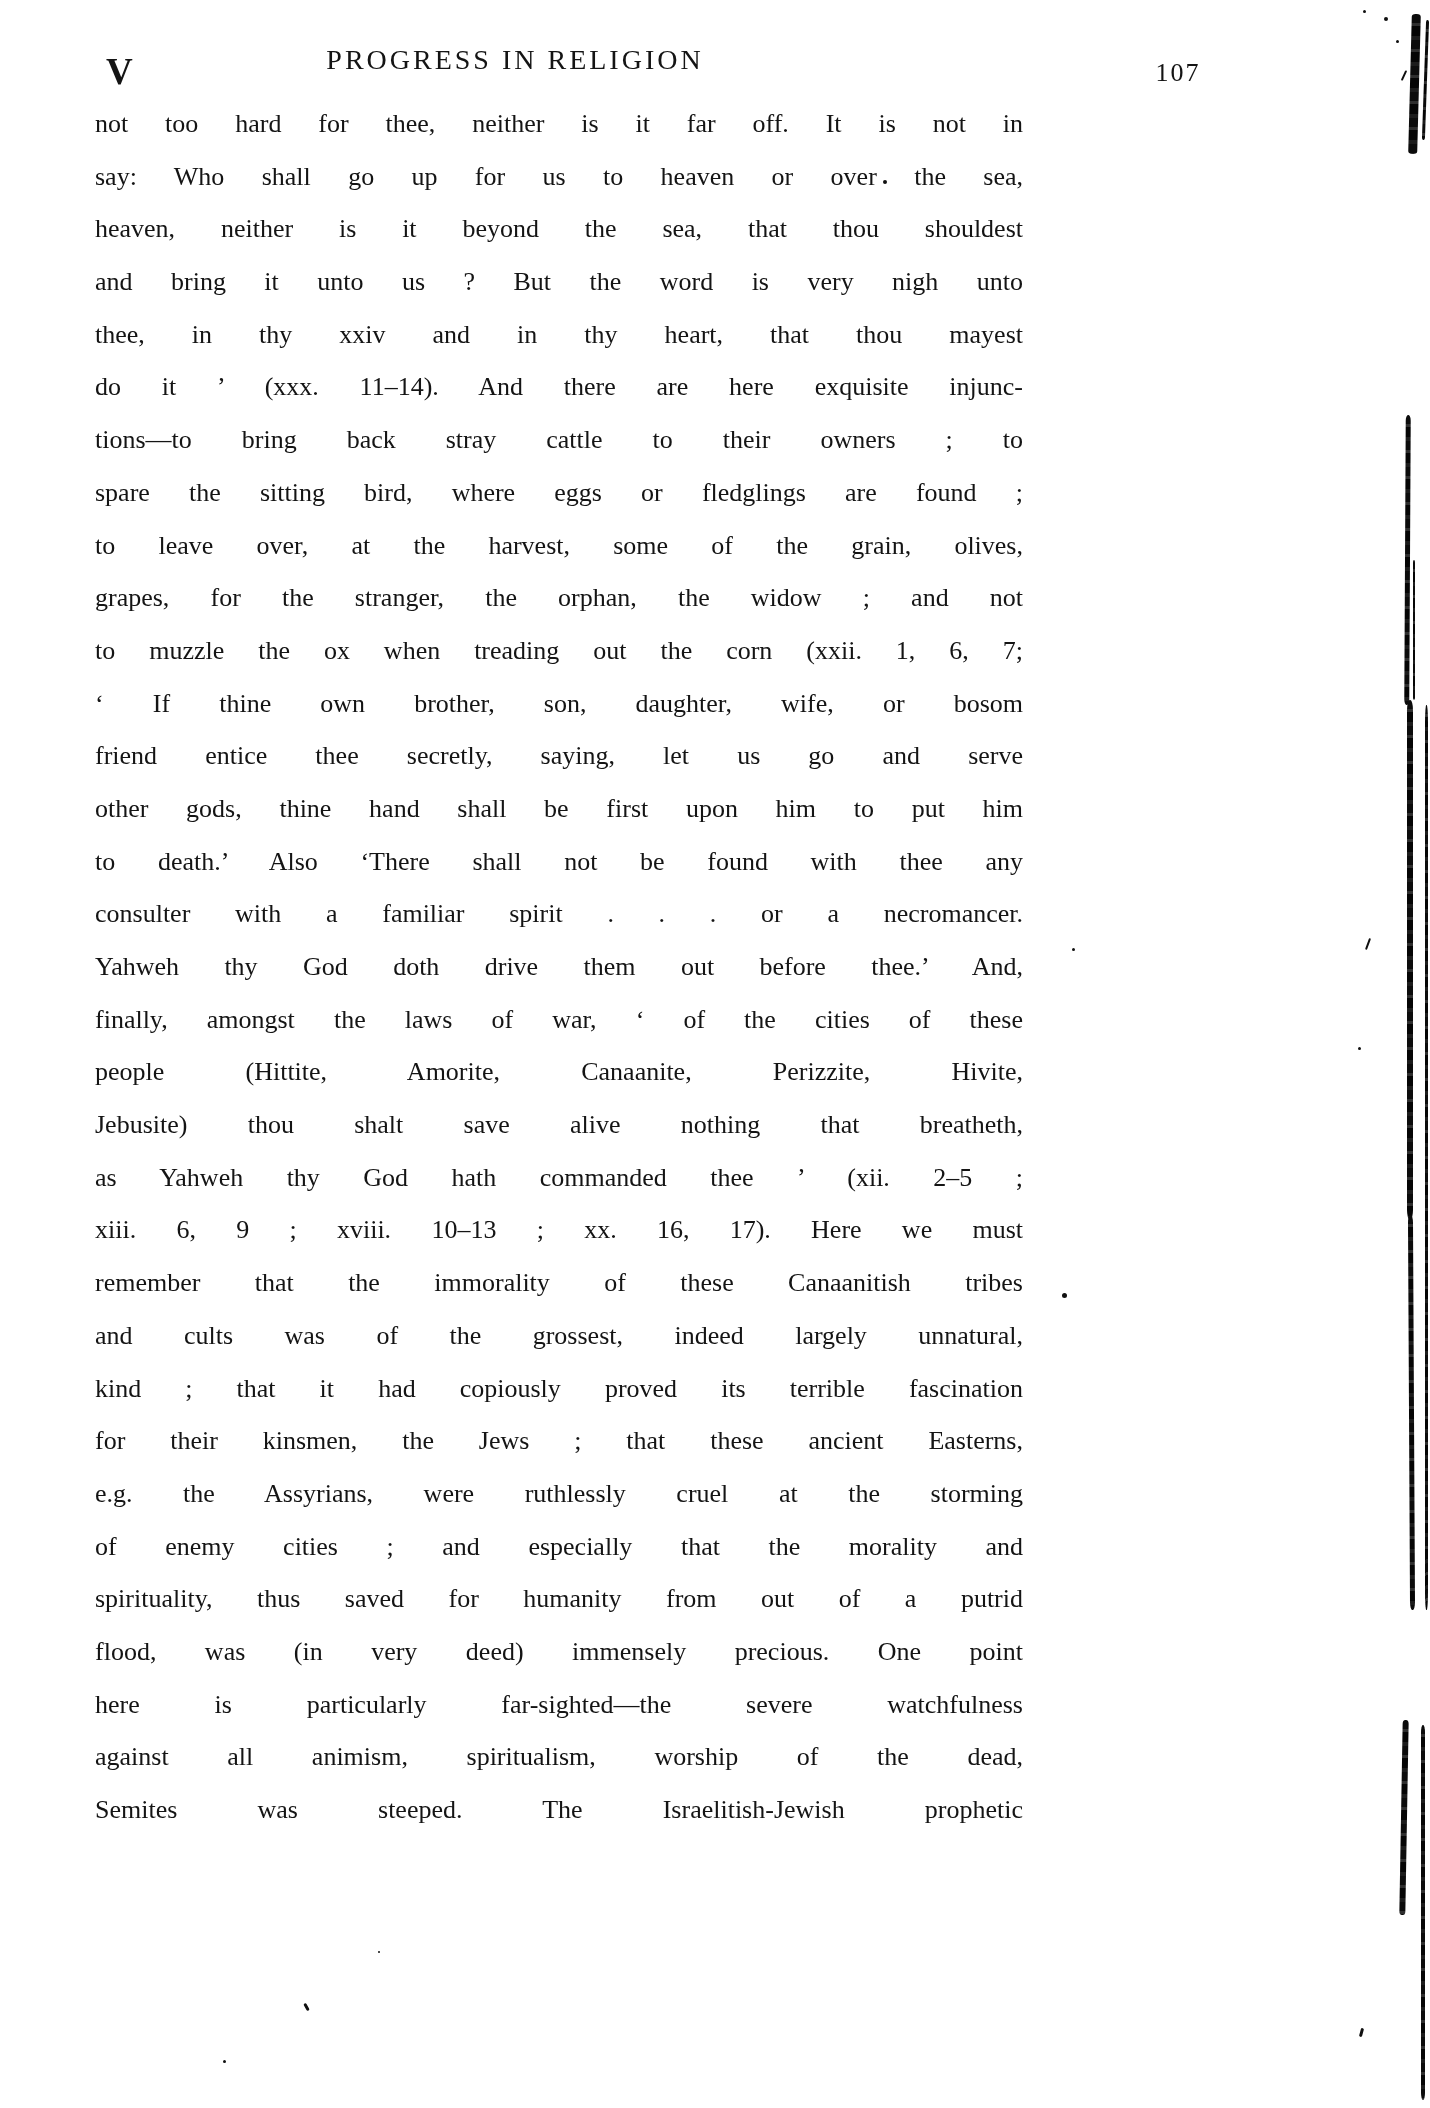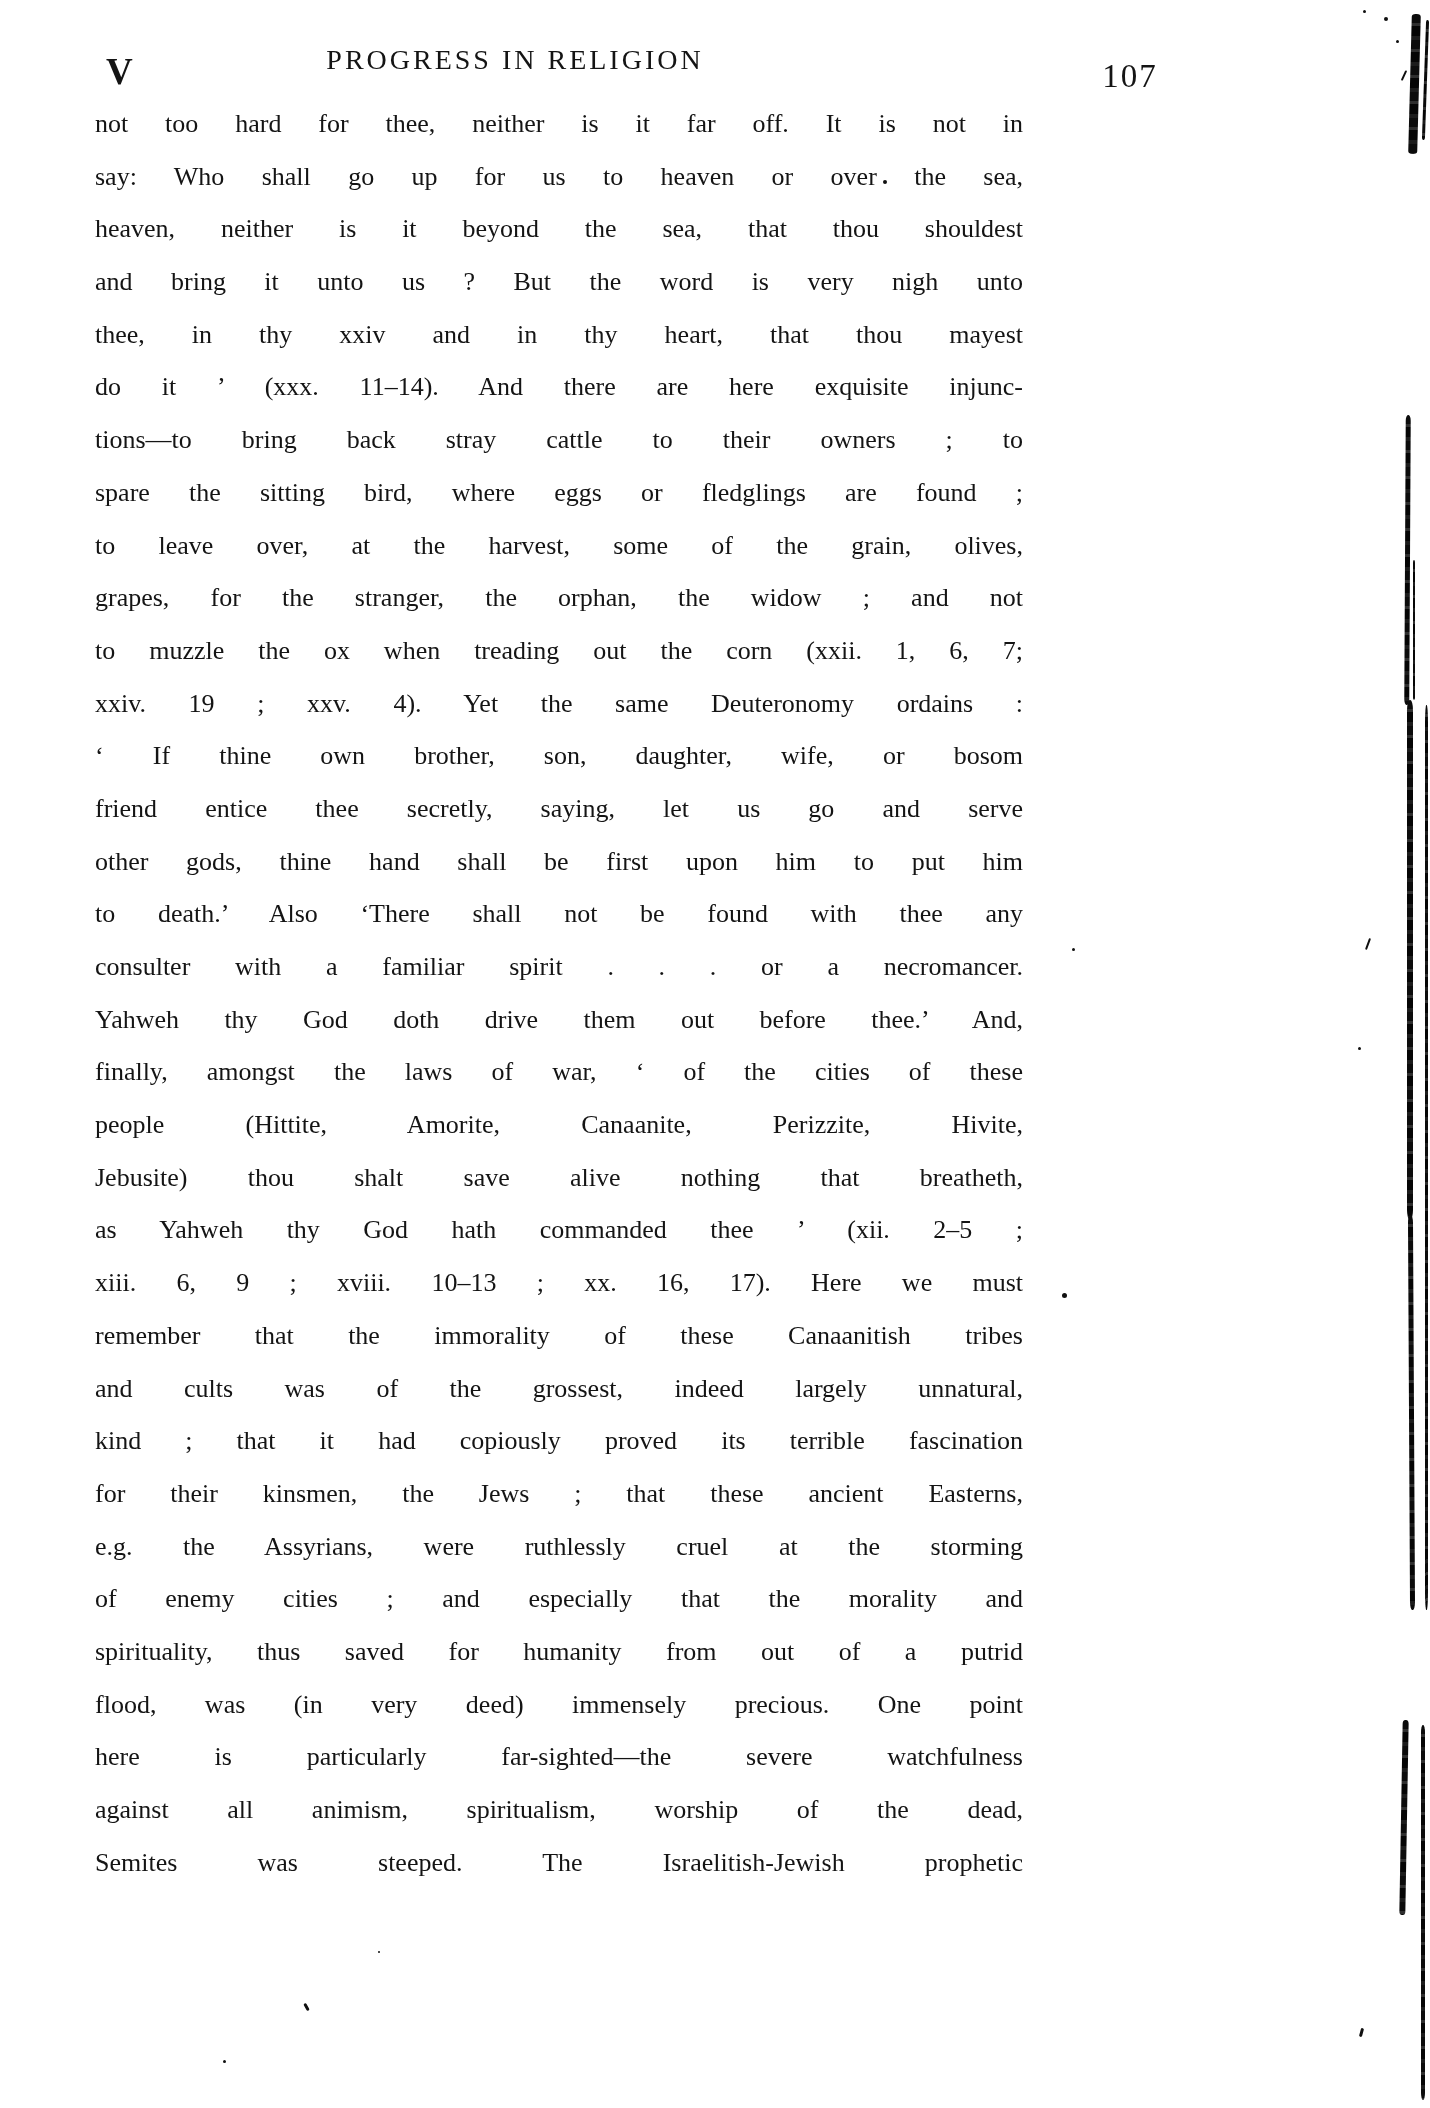--- a/index.html
+++ b/index.html
@@ -25,24 +25,24 @@
     left: 95px; top: 44px;
     width: 840px;
     text-align: center;
     font-size: 28px;
     font-weight: 500;
     letter-spacing: 3px;
     white-space: nowrap;
   }
   .page-number {
     position: absolute;
-    left: 1085px; top: 58px;
+    left: 1133px; top: 58px;
     width: 90px;
     text-align: center;
-    font-size: 33px;
+    font-size: 26px;
     font-weight: 500;
     letter-spacing: 2px;
   }
   
   .text-block {
     position: absolute;
     left: 95px; top: 98px;
     width: 928px;
     font-size: 26px;
     line-height: 52.7px;
@@ -88,21 +88,20 @@
       <div class="text-line">say: Who shall go up for us to heaven or over the sea,</div>
       <div class="text-line">heaven, neither is it beyond the sea, that thou shouldest</div>
       <div class="text-line">and bring it unto us ? But the word is very nigh unto</div>
       <div class="text-line">thee, in thy xxiv and in thy heart, that thou mayest</div>
       <div class="text-line">do it ’ (xxx. 11–14). And there are here exquisite injunc-</div>
       <div class="text-line">tions—to bring back stray cattle to their owners ; to</div>
       <div class="text-line">spare the sitting bird, where eggs or fledglings are found ;</div>
       <div class="text-line">to leave over, at the harvest, some of the grain, olives,</div>
       <div class="text-line">grapes, for the stranger, the orphan, the widow ; and not</div>
       <div class="text-line">to muzzle the ox when treading out the corn (xxii. 1, 6, 7;</div>
-      <div class="text-line">xxiv. 19 ; xxv. 4). Yet the same Deuteronomy ordains :</div>
       <div class="text-line">‘ If thine own brother, son, daughter, wife, or bosom</div>
       <div class="text-line">friend entice thee secretly, saying, let us go and serve</div>
       <div class="text-line">other gods, thine hand shall be first upon him to put him</div>
       <div class="text-line">to death.’ Also ‘There shall not be found with thee any</div>
       <div class="text-line">consulter with a familiar spirit . . . or a necromancer.</div>
       <div class="text-line">Yahweh thy God doth drive them out before thee.’ And,</div>
       <div class="text-line">finally, amongst the laws of war, ‘ of the cities of these</div>
       <div class="text-line">people (Hittite, Amorite, Canaanite, Perizzite, Hivite,</div>
       <div class="text-line">Jebusite) thou shalt save alive nothing that breatheth,</div>
       <div class="text-line">as Yahweh thy God hath commanded thee ’ (xii. 2–5 ;</div>

